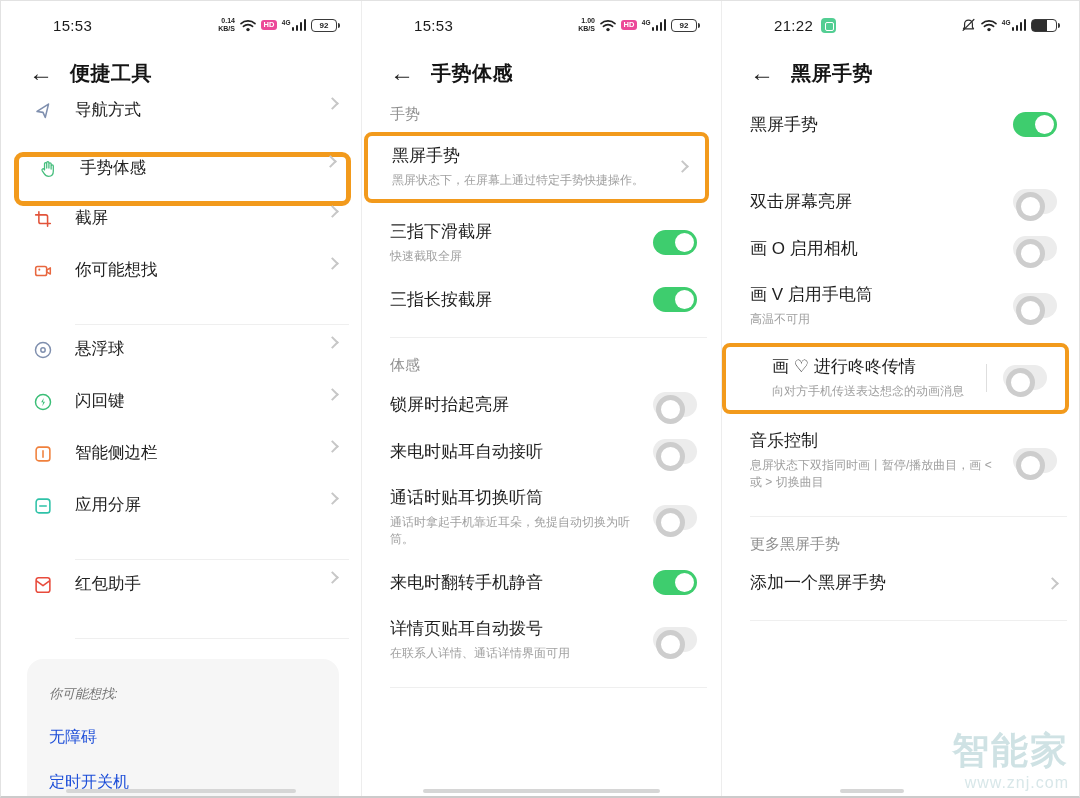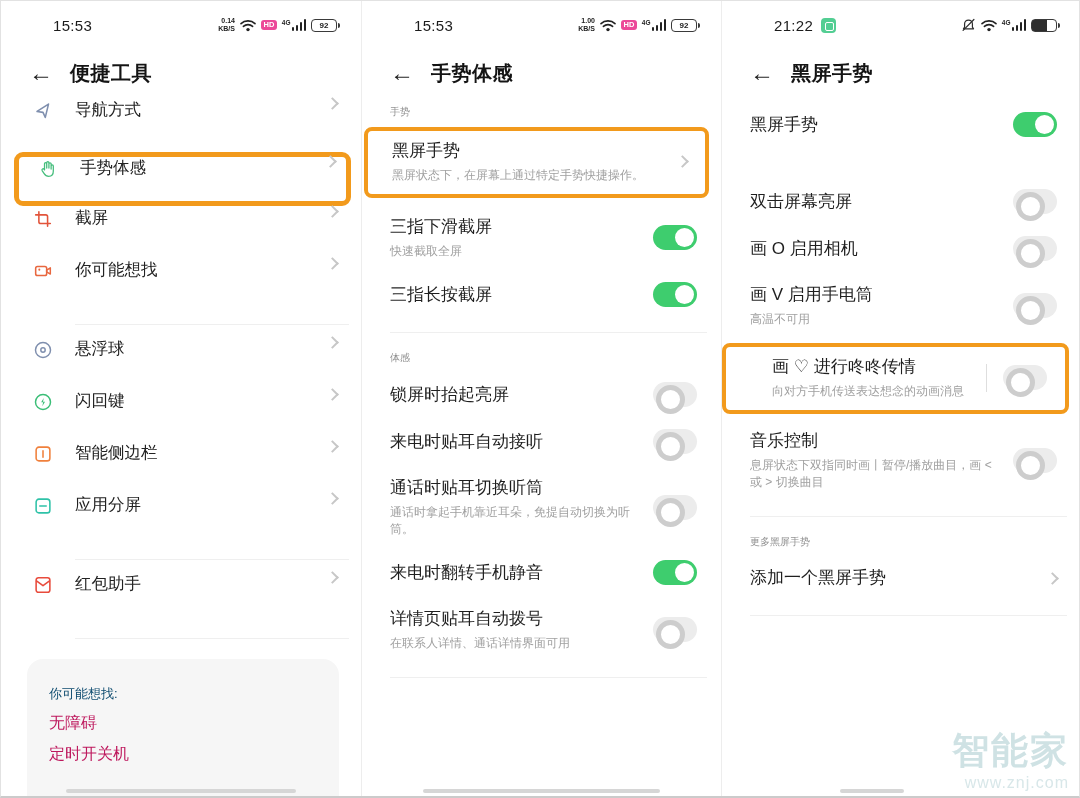--- a/index.html
+++ b/index.html
@@ -39,25 +39,25 @@
   
   .menu{margin-top:12px;}
   .mrow{display:flex;align-items:flex-start;height:52px;padding:0 24px 0 30px;}
   .mrow .ico{width:24px;height:24px;flex:none;display:flex;align-items:center;justify-content:center;}
   .mrow .lbl{font-size:16.5px;color:#222;margin-left:20px;font-weight:500;}
   .chev{width:9px;height:9px;border-top:2px solid #c7c7c7;border-right:2px solid #c7c7c7;transform:rotate(45deg);margin-left:auto;flex:none;}
   .divider{height:1px;background:#efefef;margin:13px 12px 13px 74px;}
   .hl-left{border:5px solid var(--accent-orange);border-radius:9px;margin:1px 10px 1px 13px;}
   .hl-left .mrow{height:44px;padding:0 11px 0 17px;}
   .suggest-card{position:absolute;left:26px;right:22px;bottom:0;top:658px;background:#f6f6f6;border-radius:16px 16px 0 0;padding:26px 0 0 22px;}
-  .suggest-title{font-size:13px;color:#0c4a6e;}
-  .suggest-item{font-size:16px;color:#be185d;margin-top:10px;font-weight:500;}
+  .suggest-title{font-size:13px;color:#737373;font-style:italic;}
+  .suggest-item{font-size:16px;color:#1d4ed8;margin-top:24px;font-weight:500;}
 
   
-  .sectlbl{font-size:10px;color:#8f8f8f;padding:18px 28px 6px 28px;}
+  .sectlbl{font-size:15px;color:#8f8f8f;padding:18px 28px 6px 28px;}
   .srow{display:flex;align-items:center;padding:11px 24px 11px 28px;}
   .srow .texts{flex:1;min-width:0;padding-right:14px;}
   .srow .t{font-size:17px;color:#1f1f1f;font-weight:500;line-height:24px;}
   .srow .s{font-size:12px;color:#a0a0a0;line-height:17px;margin-top:4px;}
   .toggle{width:44px;height:25px;border-radius:13px;position:relative;flex:none;display:inline-block;}
   .toggle.on{background:var(--toggle-green);}
   .toggle.on::after{content:"";position:absolute;right:3px;top:3px;width:19px;height:19px;border-radius:50%;background:#fff;}
   .toggle.off{background:var(--toggle-off-track);}
   .toggle.off::after{content:"";position:absolute;left:3px;top:3px;width:19px;height:19px;border-radius:50%;background:#fff;border:5px solid #cdcdcd;}
   .hl-mid{border:4px solid var(--accent-orange);border-radius:8px;margin:2px 12px 6px 2px;}

